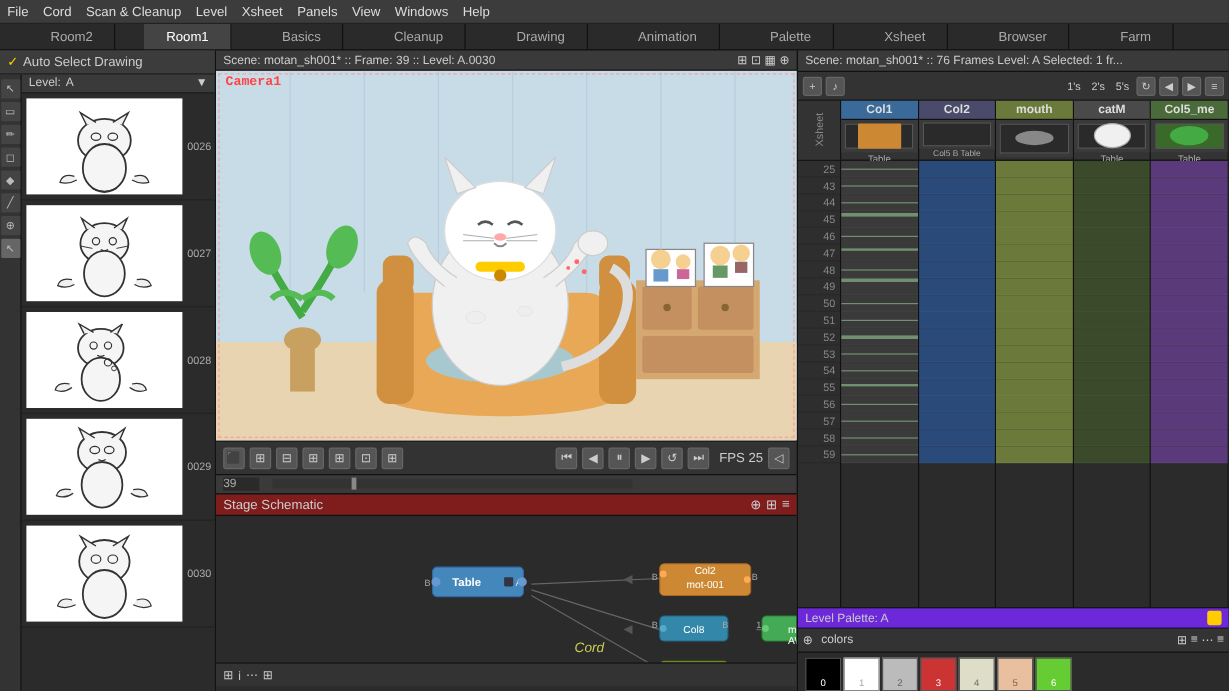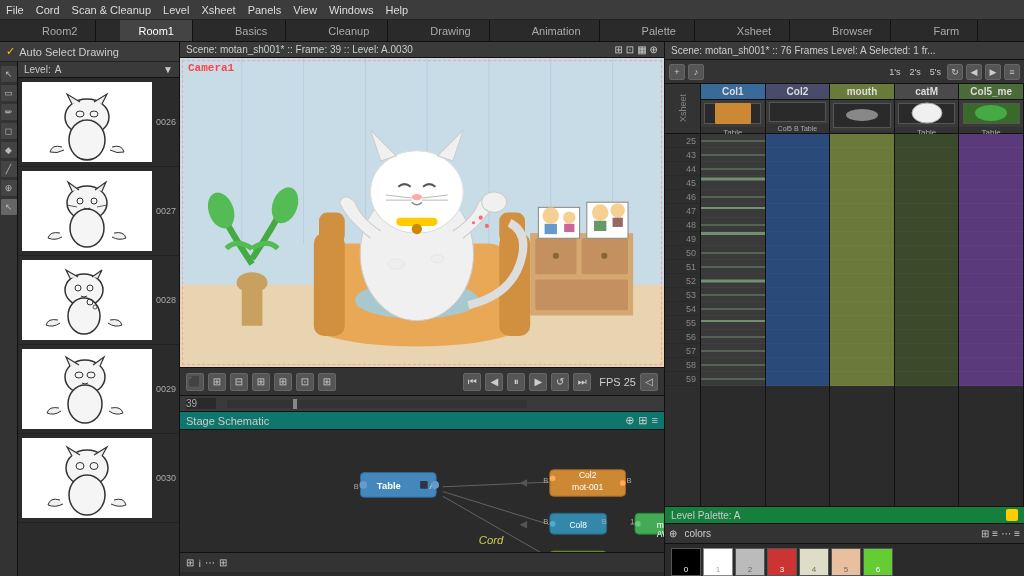--- a/index.html
+++ b/index.html
@@ -116,21 +116,21 @@
       background: #2a2a2a; color: #aaa; border: none; width: 30px;
       font-size: 10px;
     }
 
     
     #stage-schematic {
       background: #2b2b2b; border-top: 1px solid #111;
       flex-shrink: 0; height: 165px; position: relative; overflow: hidden;
     }
     #stage-header {
-      background: #0f766e; padding: 2px 6px; font-size: 11px;
+      background: #7f1d1d; padding: 2px 6px; font-size: 11px;
       border-bottom: 1px solid #111; display: flex; align-items: center;
       justify-content: space-between;
     }
     #stage-canvas { position: relative; width: 100%; height: calc(100% - 22px); overflow: hidden; }
     #stage-bottom-bar {
       position: absolute; bottom: 0; left: 0; right: 0;
       background: #333; height: 20px; border-top: 1px solid #111;
       display: flex; align-items: center; padding: 0 6px; gap: 4px;
     }
 
@@ -200,21 +200,21 @@
     .waveform-line {
       position: absolute; top: 50%; left: 0; right: 0; height: 1px;
       background: rgba(150,200,150,0.6); transform: translateY(-50%);
     }
 
     #level-palette {
       background: #2b2b2b; border-top: 1px solid #111; flex-shrink: 0;
       height: 70px;
     }
     #palette-header {
-      background: #15803d; padding: 2px 6px; font-size: 10px;
+      background: #6d28d9; padding: 2px 6px; font-size: 10px;
       border-bottom: 1px solid #111; display: flex; align-items: center;
       justify-content: space-between;
     }
     #palette-header-right { display: flex; align-items: center; gap: 3px; }
     #palette-indicator { width: 12px; height: 12px; background: #ffcc00; border-radius: 2px; }
     #palette-toolbar {
       display: flex; align-items: center; gap: 3px; padding: 2px 4px;
       border-bottom: 1px solid #111; background: #333; height: 20px;
     }
     #color-swatches {

